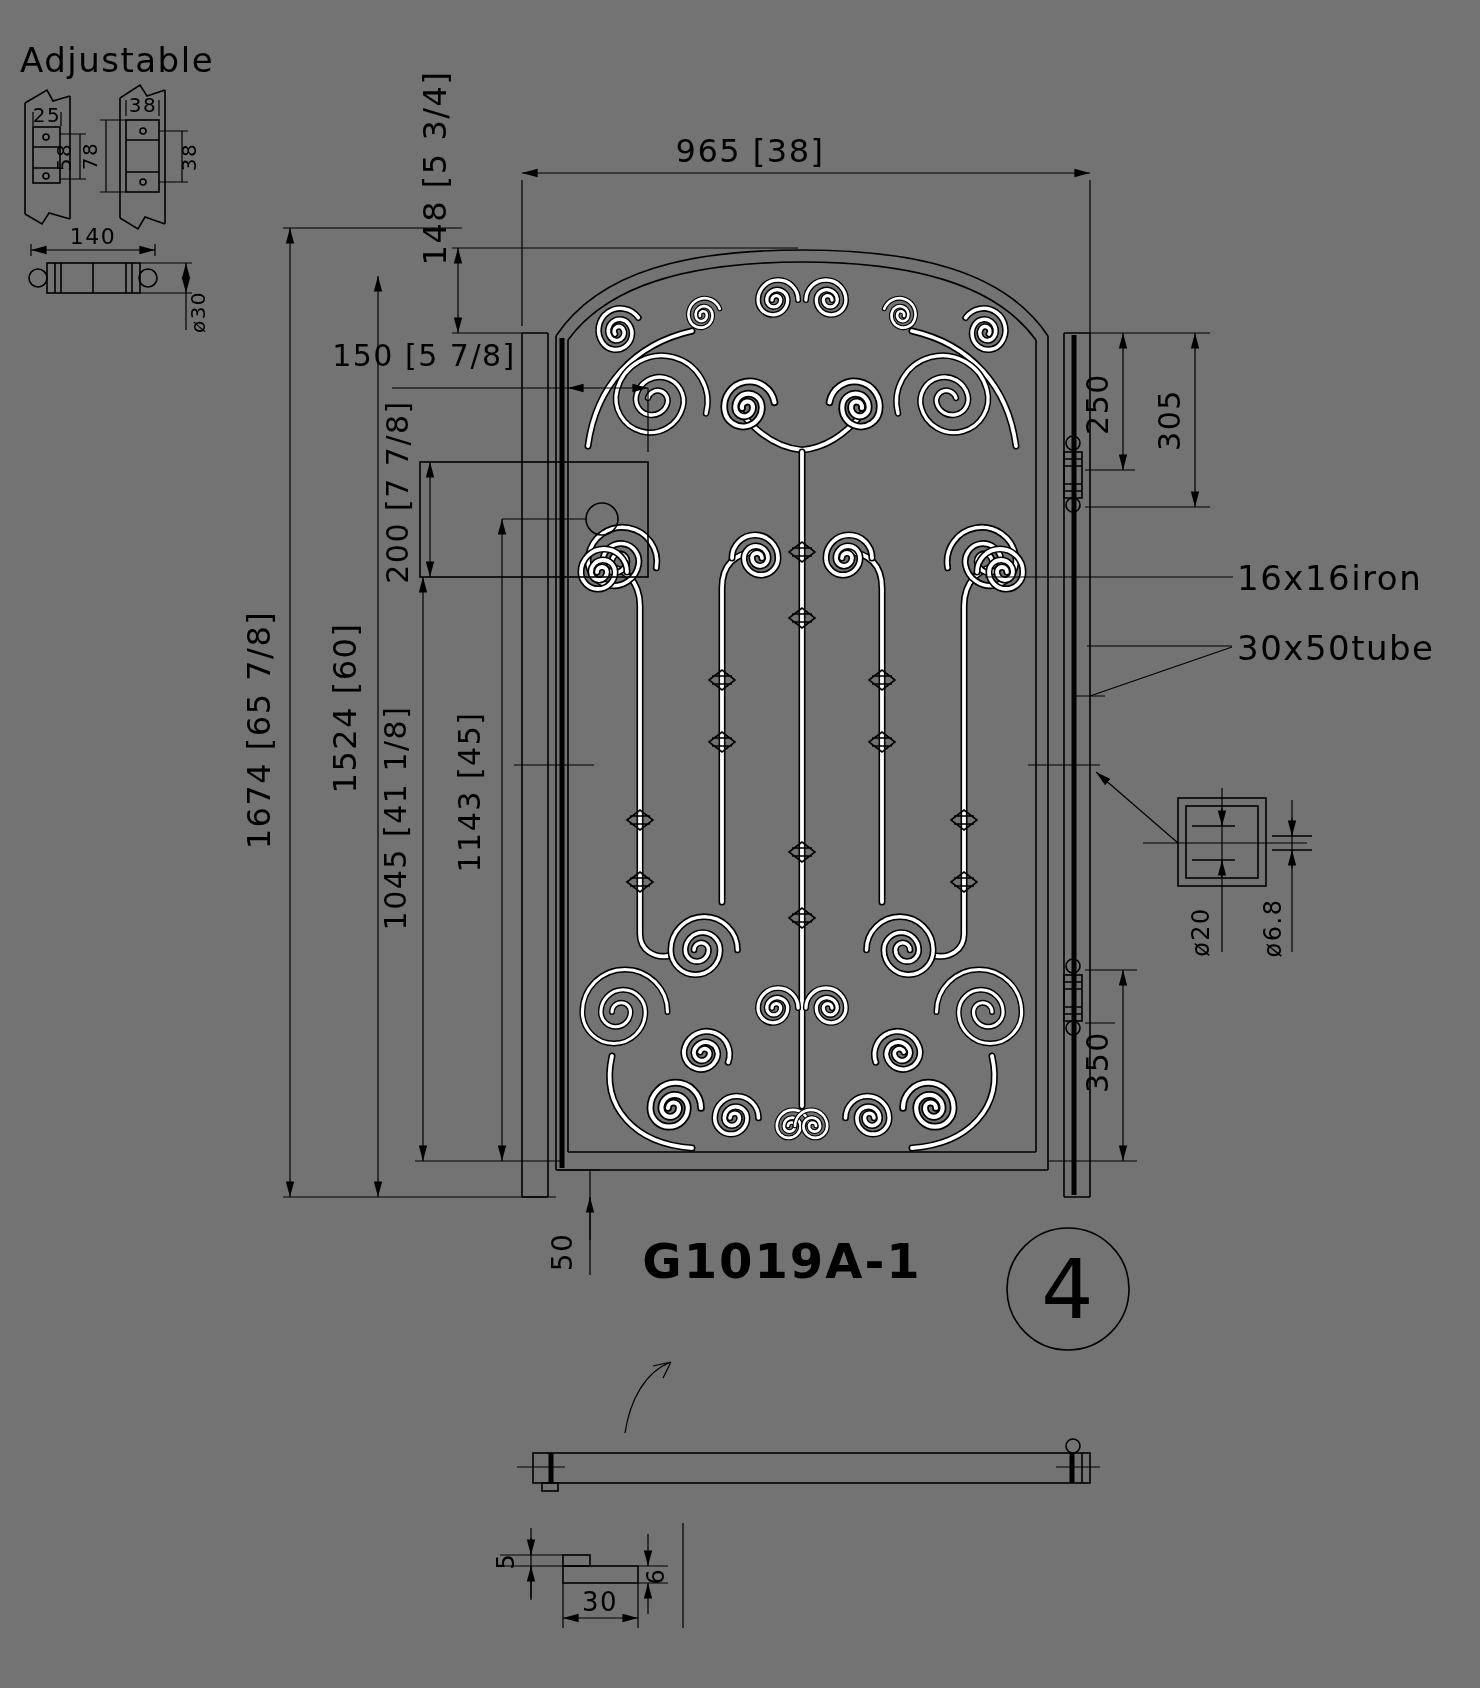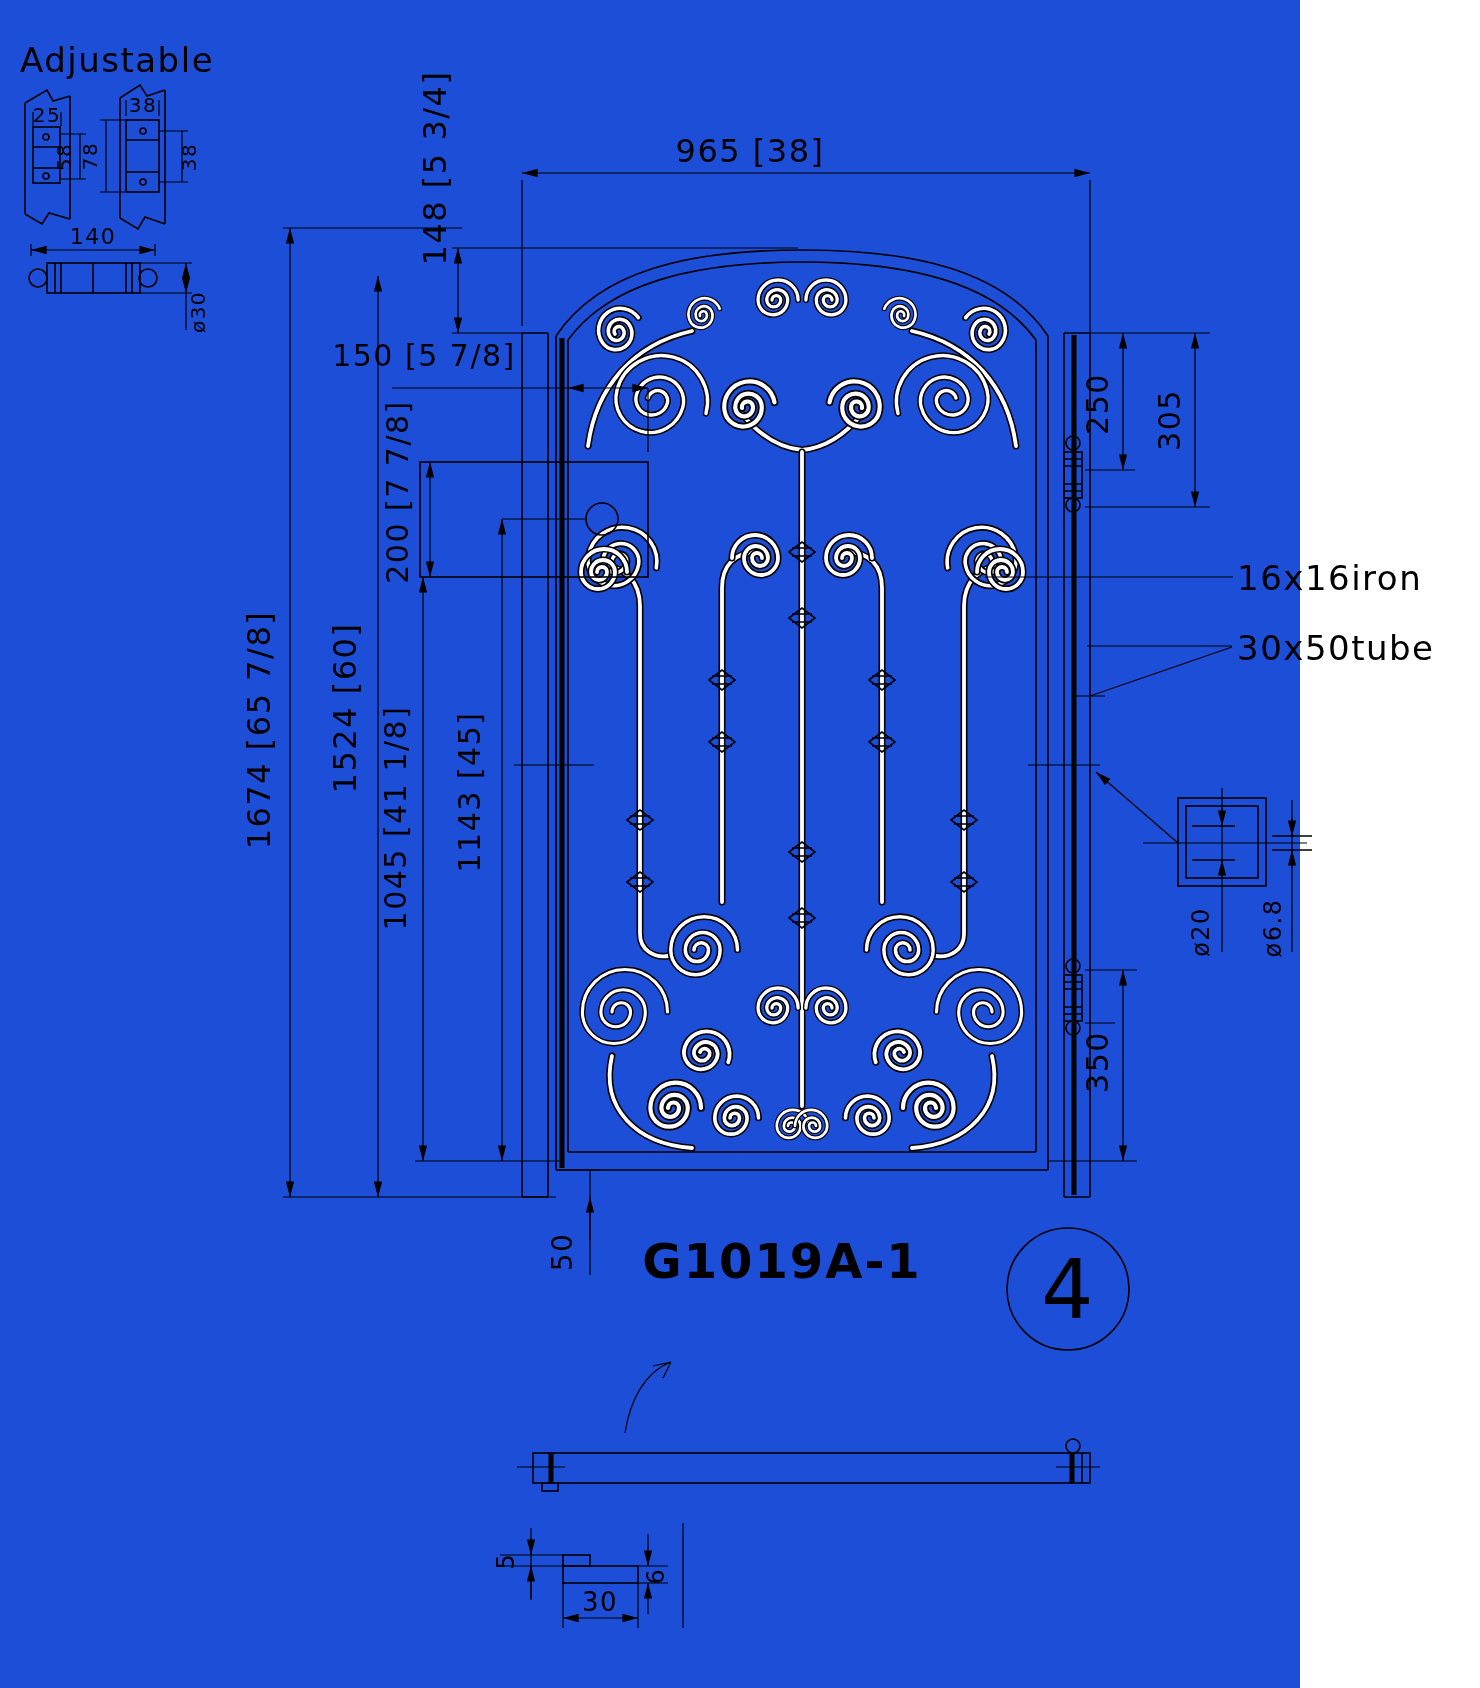--- a/index.html
+++ b/index.html
@@ -1,16 +1,16 @@
 <!DOCTYPE html>
 <html><head>
 <meta charset="utf-8">
 <style>
   html,body{margin:0;padding:0;background:#fff}
-  .page{width:1300px;height:1688px;position:relative;background:#1d4ed8}
+  .page{width:1480px;height:1688px;position:relative;background:#737373}
   svg{display:block}
   .ln{stroke:#000;stroke-width:1.6;fill:none;stroke-linecap:butt}
   .thn{stroke:#000;stroke-width:1.2;fill:none}
   .thk{stroke:#000;stroke-width:5;fill:none}
   .dim{stroke:#000;stroke-width:1.2;fill:none}
   .o7{stroke:#000;stroke-width:7;fill:none;stroke-linecap:round}
   .i7{stroke:#fff;stroke-width:3.8;fill:none;stroke-linecap:round}
   .o45{stroke:#000;stroke-width:4.6;fill:none;stroke-linecap:round}
   .i45{stroke:#fff;stroke-width:2.4;fill:none;stroke-linecap:round}
   .o32{stroke:#000;stroke-width:3.2;fill:none;stroke-linecap:round}

